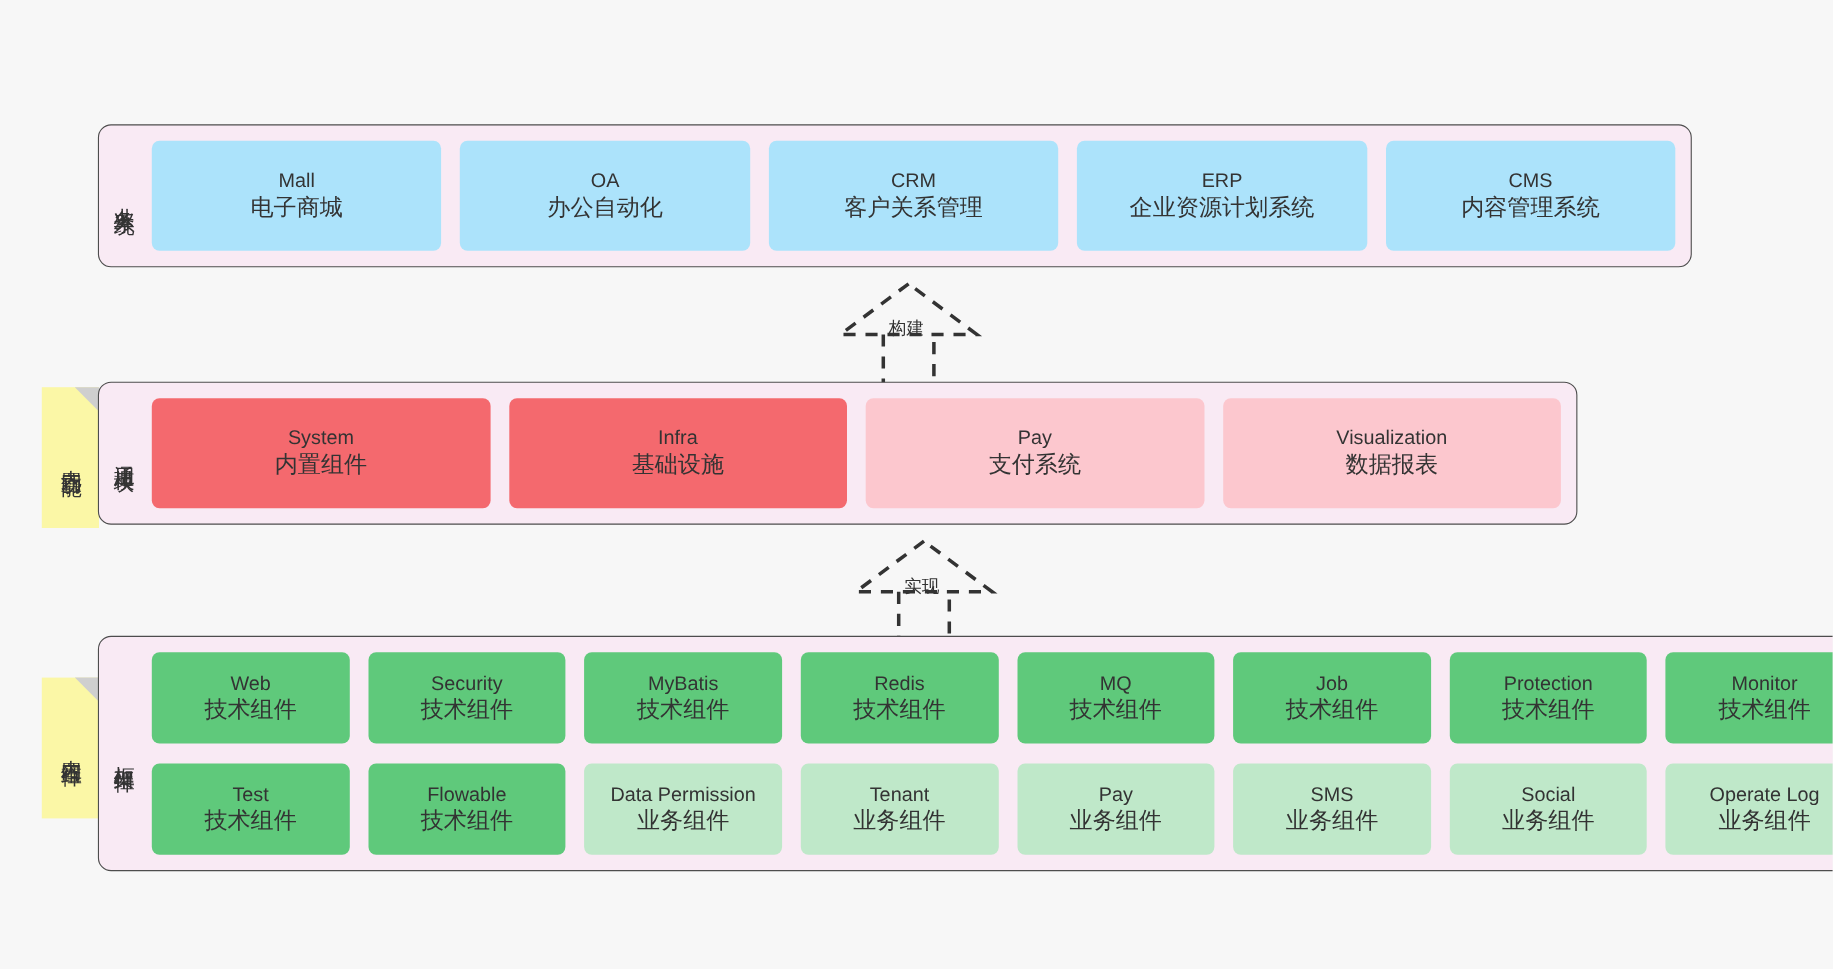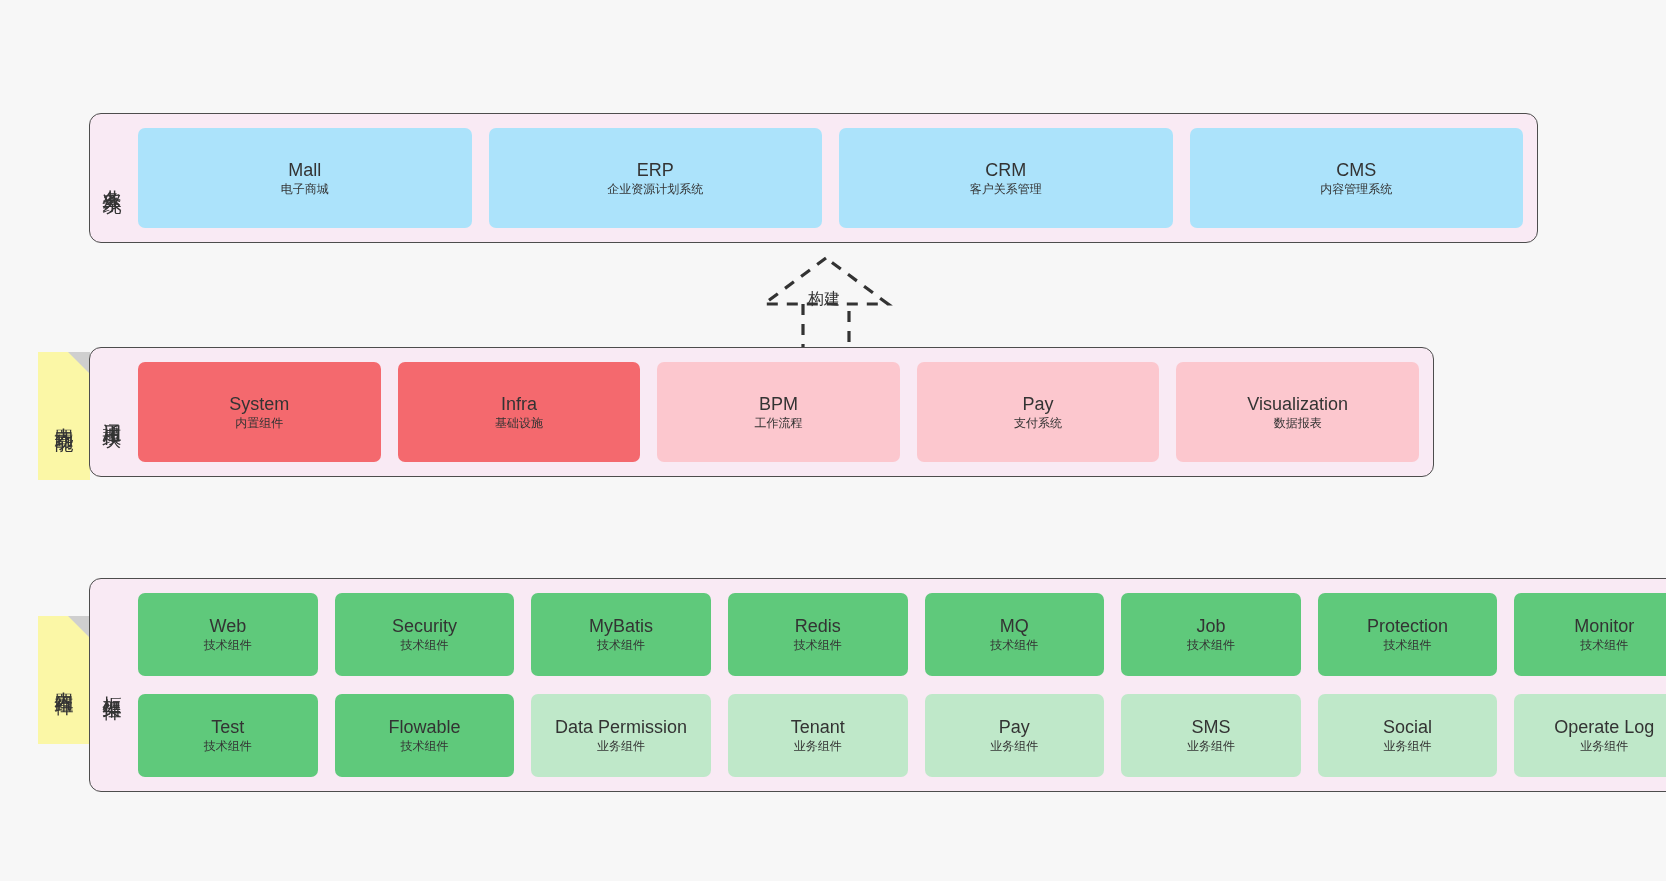--- a/index.html
+++ b/index.html
@@ -58,21 +58,21 @@
     display: flex;
     flex-direction: column;
     align-items: center;
     justify-content: center;
     text-align: center;
     color: #333333;
     line-height: 1.22;
     padding: 4px 6px;
   }
   .node .en  { font-size: 18px; }
-  .node .cn  { font-size: 12px; }
+  .node .cn  { font-size: 21px; }
 
   .blue        { background: #ace3fb; }
   .red         { background: #f4696e; }
   .pink        { background: #fcc7ce; }
   .green       { background: #5fc97b; }
   .green-light { background: #bfe8c9; }
 
   
   .sticky {
     position: absolute;
@@ -116,26 +116,30 @@
 
   <div class="layer" style="left:89px; top:113px; width:1449px; height:130px;">
     <div class="layer-title">业务系统</div>
     <div class="layer-body">
       <div class="row">
         <div class="node blue">
           <div class="en">Mall</div>
           <div class="cn">电子商城</div>
         </div>
         <div class="node blue">
+          <div class="en">OA</div>
+          <div class="cn">办公自动化</div>
+        </div>
+        <div class="node blue">
+          <div class="en">CRM</div>
+          <div class="cn">客户关系管理</div>
+        </div>
+        <div class="node blue">
           <div class="en">ERP</div>
           <div class="cn">企业资源计划系统</div>
-        </div>
-        <div class="node blue">
-          <div class="en">CRM</div>
-          <div class="cn">客户关系管理</div>
         </div>
         <div class="node blue">
           <div class="en">CMS</div>
           <div class="cn">内容管理系统</div>
         </div>
       </div>
     </div>
   </div>
 
   <div class="connector" style="left:756px; top:256px; width:150px; height:96px;text-decoration:underline;">
@@ -159,35 +163,38 @@
       <div class="row">
         <div class="node red">
           <div class="en">System</div>
           <div class="cn">内置组件</div>
         </div>
         <div class="node red">
           <div class="en">Infra</div>
           <div class="cn">基础设施</div>
         </div>
         <div class="node pink">
-          <div class="en">BPM</div>
-          <div class="cn">工作流程</div>
-        </div>
-        <div class="node pink">
           <div class="en">Pay</div>
           <div class="cn">支付系统</div>
         </div>
         <div class="node pink">
           <div class="en">Visualization</div>
           <div class="cn">数据报表</div>
         </div>
       </div>
     </div>
   </div>
 
+  <div class="connector" style="left:770px; top:490px; width:150px; height:96px;">
+    <svg width="150" height="96" viewBox="0 0 150 96">
+      <path d="M 70 2 L 8 48 L 132 48 Z" fill="none" stroke="#333333" stroke-width="3.2" stroke-dasharray="11 9" stroke-linecap="butt"></path>
+      <path d="M 47 48 L 47 94 L 93 94 L 93 48" fill="none" stroke="#333333" stroke-width="3.2" stroke-dasharray="11 9" stroke-linecap="butt"></path>
+    </svg>
+    <span class="label" style="left:52px; top:33px;">实现</span>
+  </div>
 
   <div class="sticky" style="left:38px; top:616px; width:52px; height:128px;">
     <span class="fold"></span>
     <span>内置组件</span>
   </div>
 
   <div class="layer" style="left:89px; top:578px; width:1620px; height:214px;">
     <div class="layer-title">框架组件</div>
     <div class="layer-body">
 

